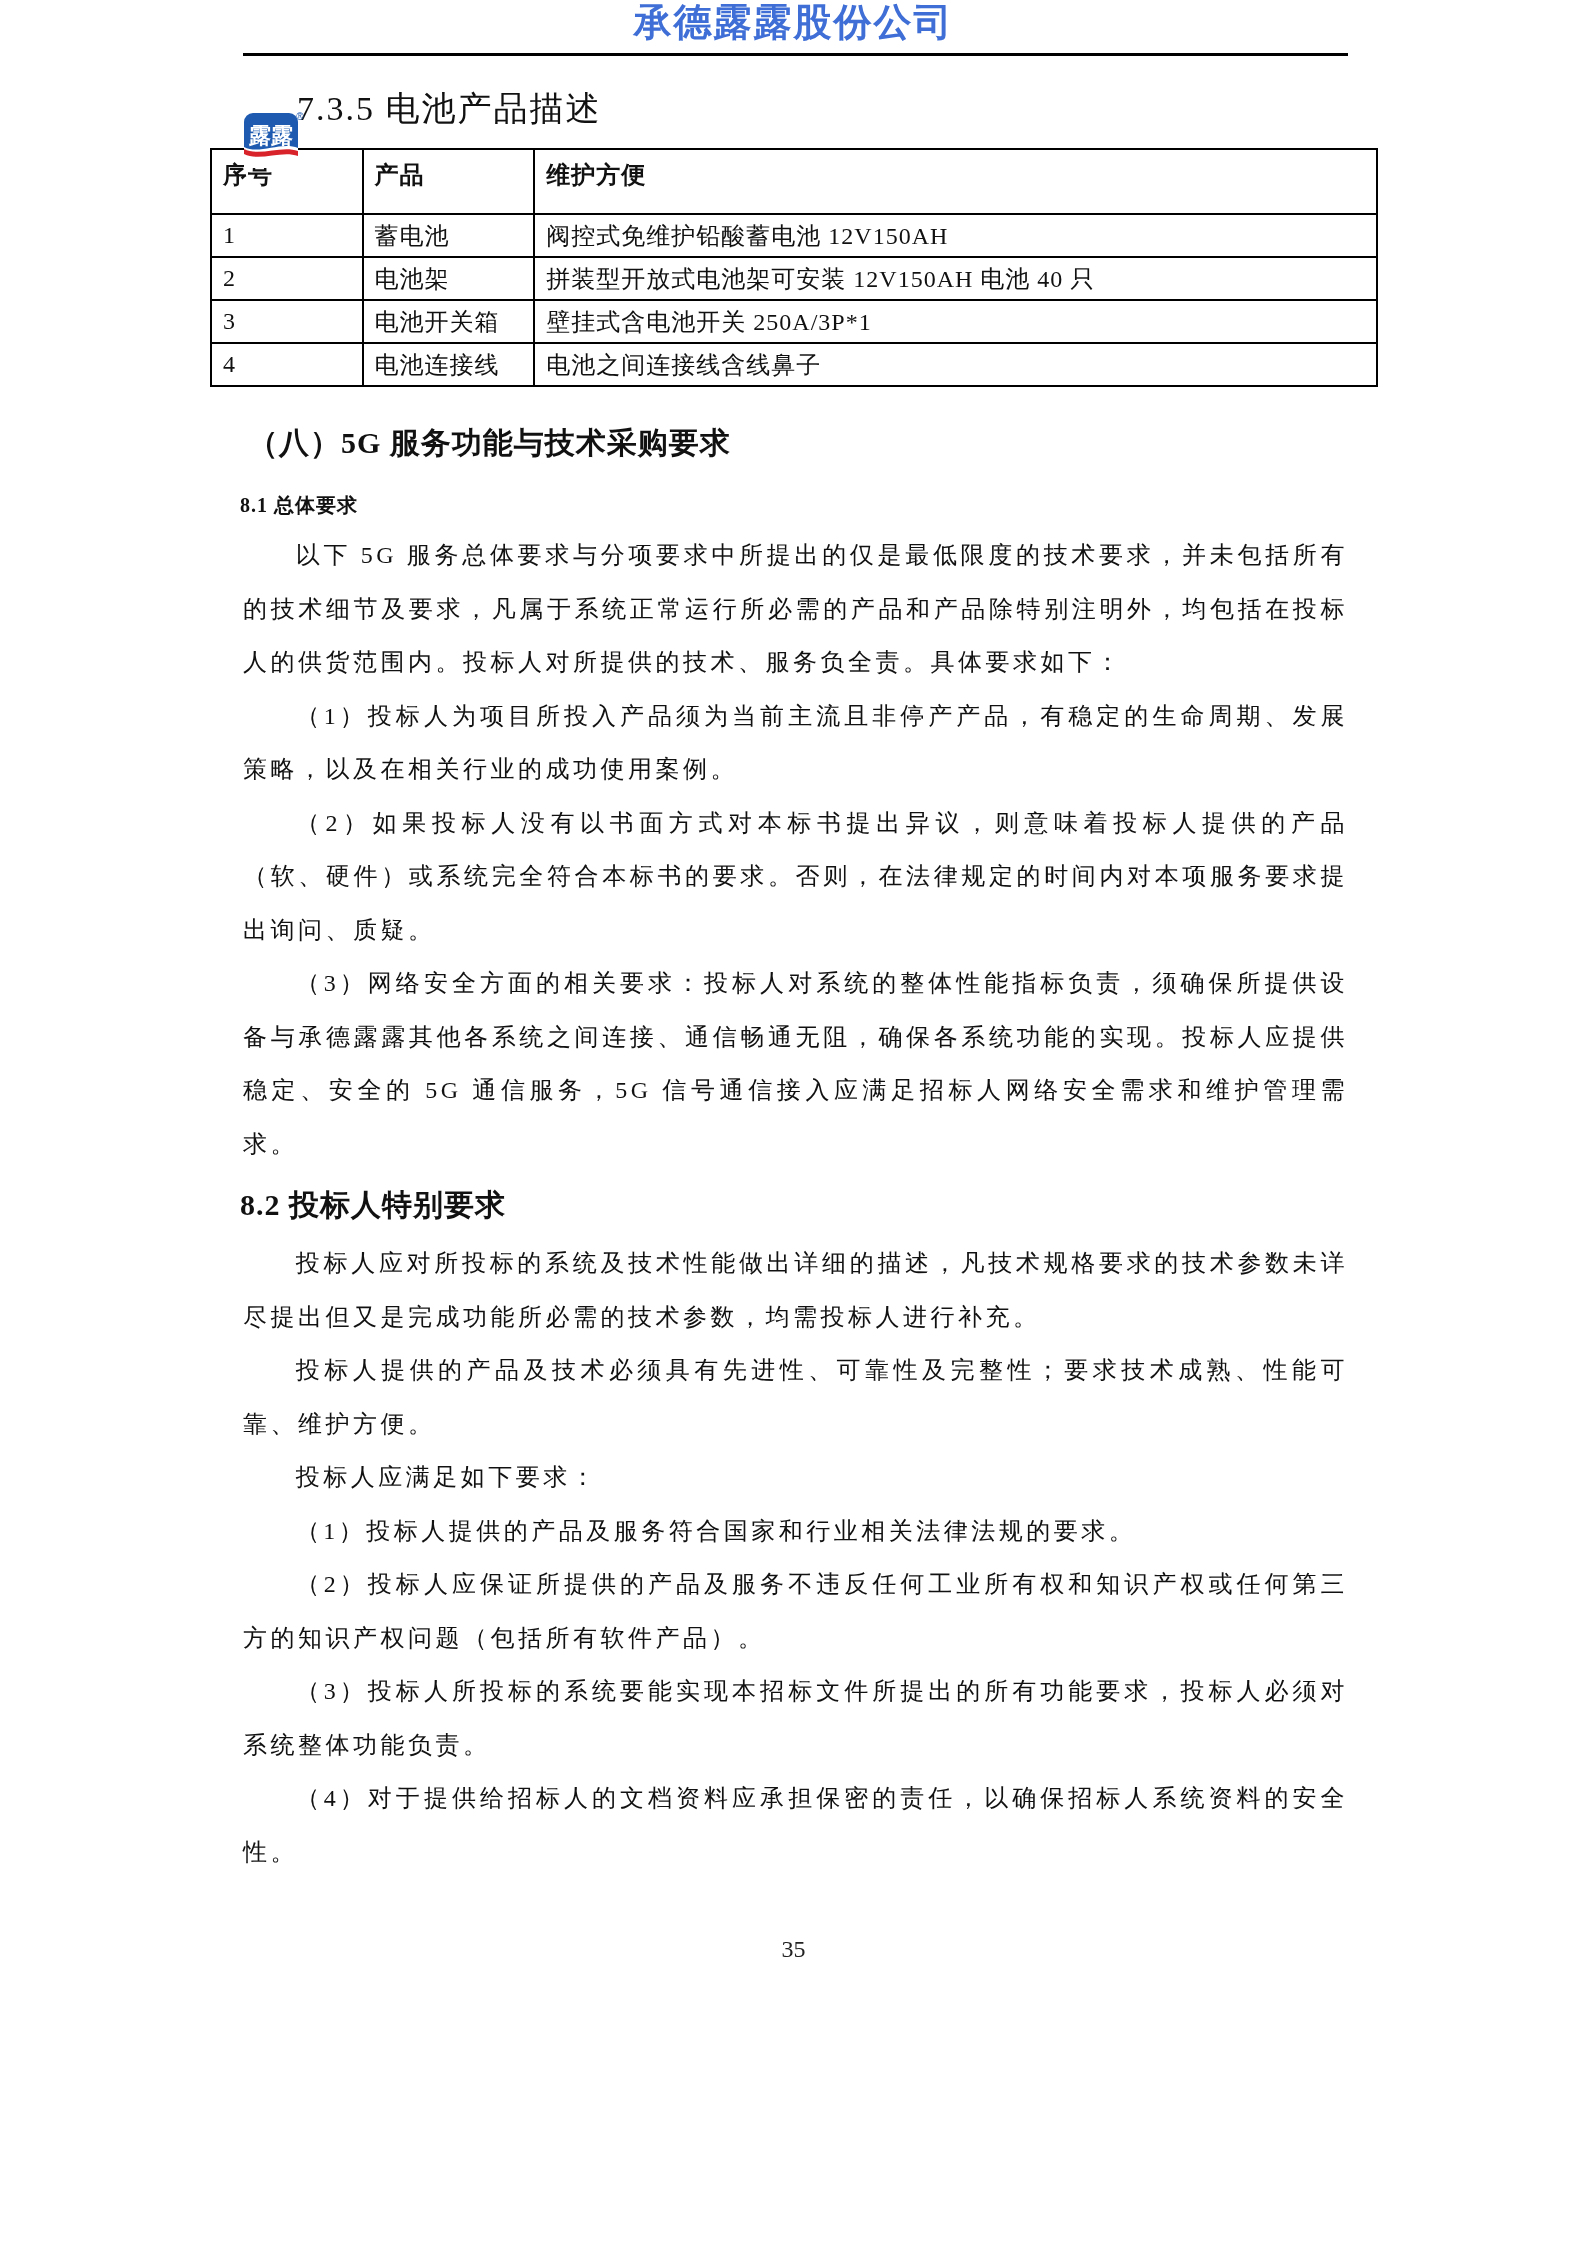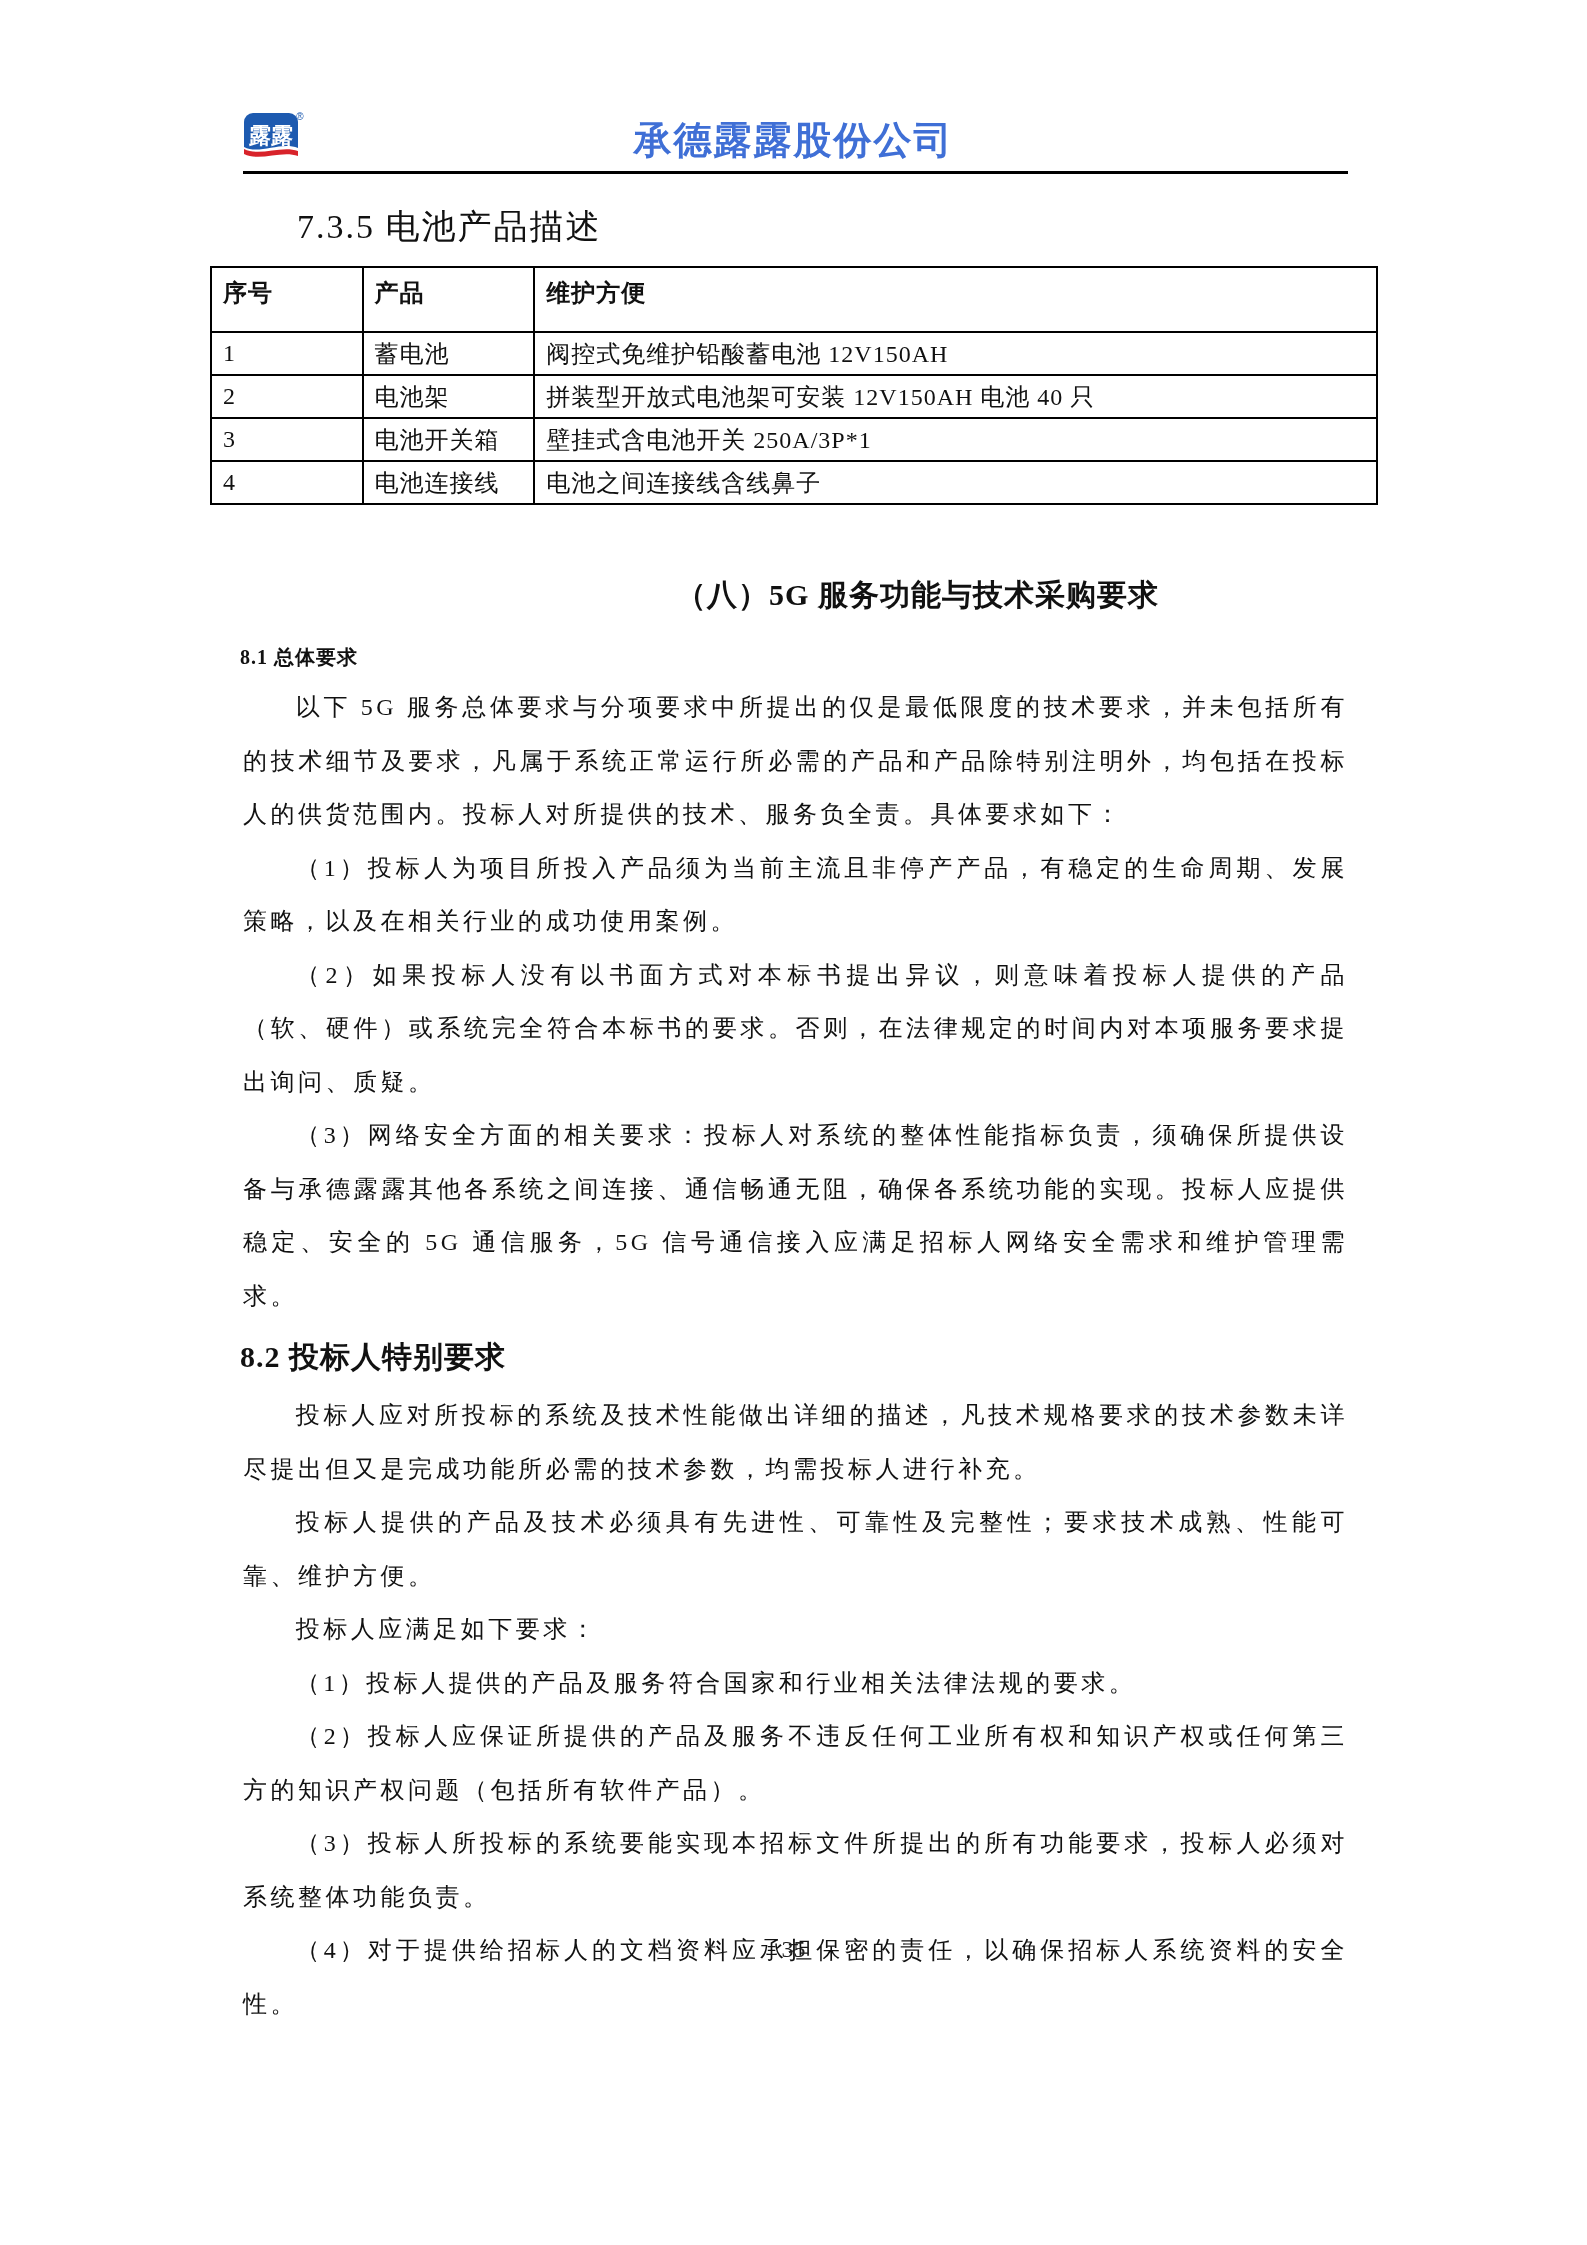--- a/index.html
+++ b/index.html
@@ -8,21 +8,20 @@
     width:1587px; height:2245px;
     margin:0 auto;
     background:#ffffff;
     font-family:"Liberation Serif","DejaVu Serif",serif;
     color:#111111;
     overflow:hidden;
   }
   
   .logo { position:absolute; left:243px; top:110px; width:62px; height:58px; }
   .company-name {
-    padding-top:118px;
     text-align:center;
     font-family:"Liberation Sans","DejaVu Sans",sans-serif;
     font-size:38px; line-height:44px; font-weight:bold;
     color:#3f6fd6; letter-spacing:2px;
   }
   .header-rule {
     margin:9px 0 0 243px;
     width:1105px; height:3px;
     background:#000000;
   }
@@ -49,24 +48,23 @@
   table.products th {
     height:54px; text-align:left; vertical-align:top;
     padding-top:9px; font-weight:bold;
   }
   table.products td { height:41px; vertical-align:middle; font-weight:normal; }
   .col-no  { width:150px; }
   .col-prod{ width:170px; }
   .col-desc{ width:834px; }
   
   .h-section {
-    margin:70px 0 0 248px;
+    margin:36px 0 0 248px;
     font-size:30px; line-height:40px; font-weight:bold;
     letter-spacing:1px;
-    text-align:center;
   }
   .h-sub {
     margin:22px 0 0 240px;
     font-size:20px; line-height:40px; font-weight:bold;
     letter-spacing:1px;
   }
   .h-sub-82 {
     margin:12px 0 10px 240px;
     font-size:30px; line-height:44px; font-weight:bold;
     letter-spacing:1px;

